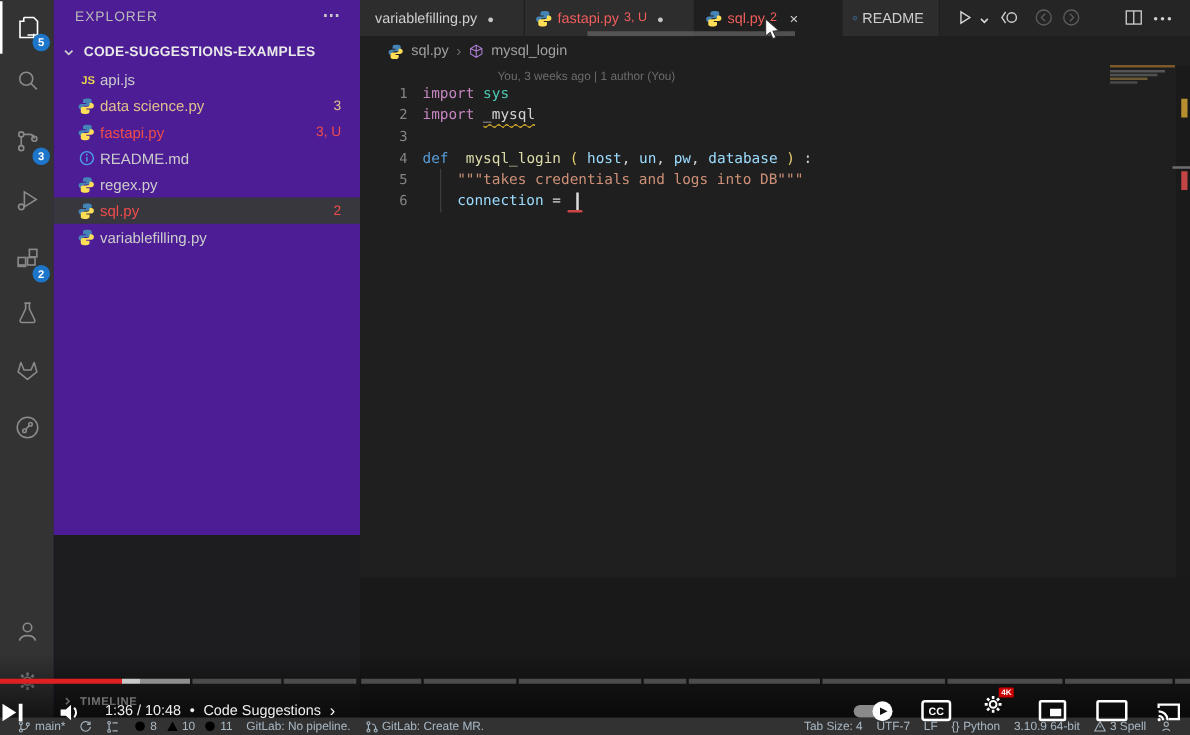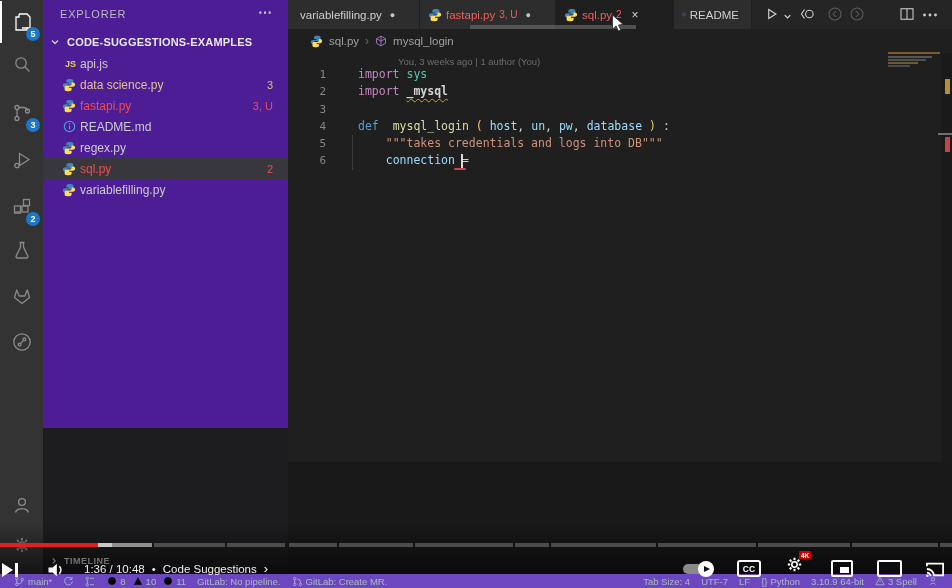--- a/index.html
+++ b/index.html
@@ -54,40 +54,40 @@
 
   .breadcrumb { position:absolute; left:0; top:29px; width:100%; height:24px; background:#1f1f1f;
                 display:flex; align-items:center; padding-left:22px; gap:6px; font-size:11.5px; color:#a0a0a0; }
   .bc-sep { color:#6a6a6a; font-size:12px; }
 
   .blame { position:absolute; left:62px; top:56px; font-size:9.5px; color:#6c6c6c;margin-left:48px; }
 
   .code { position:absolute; left:0; top:66px; font-family:"DejaVu Sans Mono",monospace; font-size:11.5px; }
   .code-line { display:flex; height:17.3px; line-height:17.3px; }
   .ln { width:38px; text-align:right; color:#858585; font-size:11px; }
-  .lc { margin-left:32px; white-space:pre;text-align:right; }
+  .lc { margin-left:12px; white-space:pre;text-align:right; }
   .tk-kw  { color:#c586c0; } .tk-kw2 { color:#569cd6; } .tk-mod { color:#4ec9b0; }
   .tk-pl  { color:#d4d4d4; } .tk-fn  { color:#dcdcaa; } .tk-par { color:#9cdcfe; }
   .tk-br  { color:#e8cd6f; } .tk-str { color:#ce9178; }
-  .tk-warnul { color:#d4d4d4; text-decoration:underline wavy #c9a227 1px; text-underline-offset:3px;font-weight:bold; }
+  .tk-warnul { color:#d4d4d4; text-decoration:underline wavy #c9a227 1px; text-underline-offset:3px; }
   .indent-guide { position:absolute; left:64px; top:135px; width:1px; height:35px; background:#3c3c3c; }
   .caret { position:absolute; left:173px; top:154px; width:1.5px; height:15px; background:#dcdcdc; }
   .err-mark { position:absolute; left:166px; top:168px; width:12px; height:2px; background:#cf4444; border-radius:1px; }
 
   .editor-lower { position:absolute; left:0; top:462px; width:100%; height:112px; background:#191919; }
 
   .minimap { position:absolute; left:600px; top:52px; width:52px; height:14px; }
   .mm-line { position:absolute; left:0; height:1.6px; }
   .ruler-lane { position:absolute; left:653px; top:53px; width:11px; height:409px; background:#1a1a1a; }
   .ruler-warn { position:absolute; left:657px; top:79px; width:5px; height:15px; background:#b88f2e; }
   .ruler-err  { position:absolute; left:657px; top:137px; width:5px; height:15px; background:#c24444; }
   .ruler-slider { position:absolute; left:650px; top:133px; width:14px; height:2px; background:#6e6e6e; }
 
   
-  .status-bar { position:absolute; left:0; top:574px; width:100%; height:14px; background:#8b5cf6;
+  .status-bar { position:absolute; left:0; top:574px; width:100%; height:14px; background:#404040;
                 color:#d6e9f8; font-size:9.5px; display:flex; align-items:center; justify-content:space-between; z-index:2; }
   .sb-left, .sb-right { display:flex; align-items:center; gap:11px; }
   .sb-left { margin-left:14px; } .sb-right { margin-right:14px; }
   .sb-item { display:flex; align-items:center; gap:3px; white-space:nowrap; }
   .sb-item svg { stroke:#d6e9f8; fill:none; stroke-width:1; }
   .diag { display:flex; align-items:center; gap:3px; }
 
   
   .yt-gradient { position:absolute; left:0; bottom:14px; width:100%; height:52px; z-index:5; pointer-events:none;
                  background:linear-gradient(to bottom, rgba(0,0,0,0), rgba(0,0,0,.62)); }

